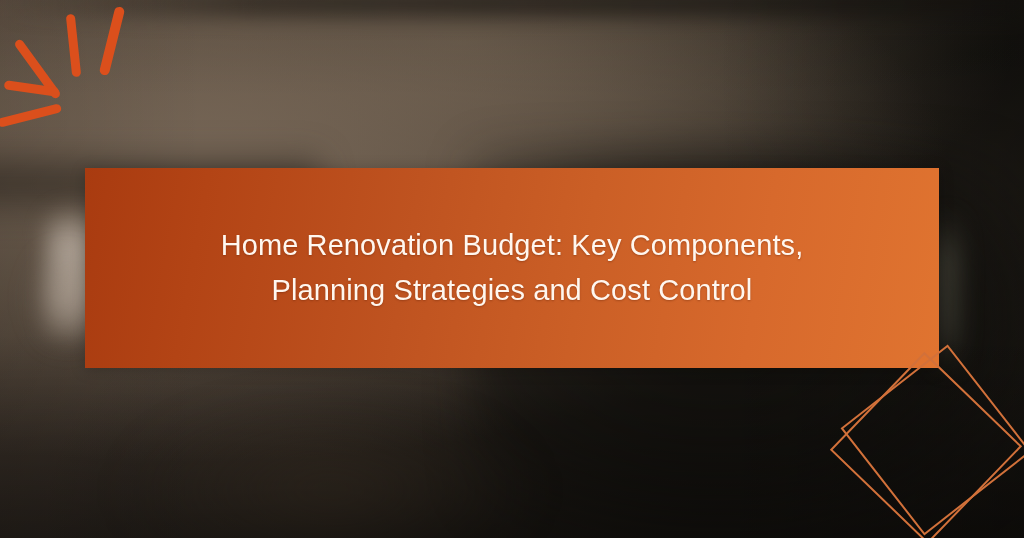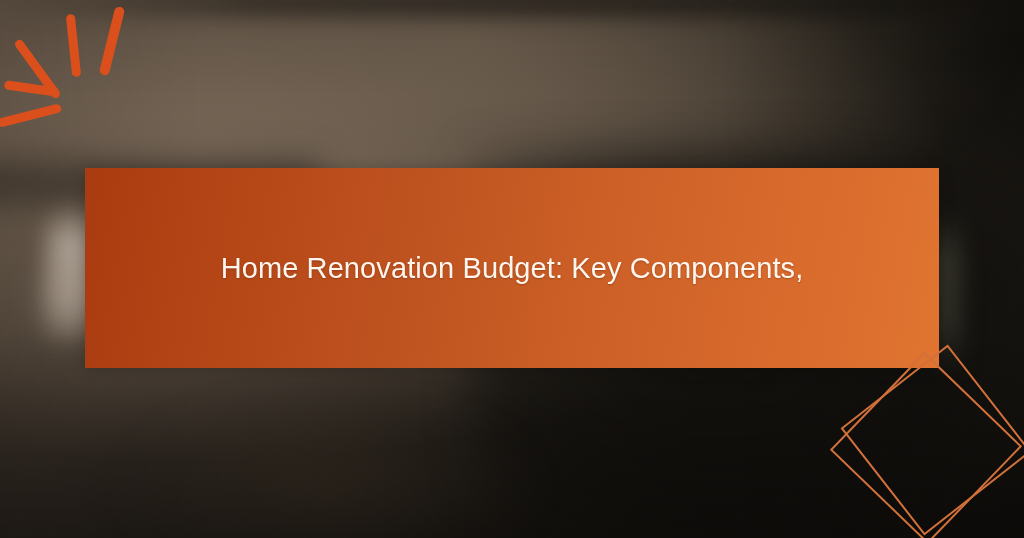--- a/index.html
+++ b/index.html
@@ -175,20 +175,21 @@
     <div class="ray" style="left:107px; top:6px;  width:10px; height:70px; transform:rotate(14deg);"></div>
     <div class="ray" style="left:69px;  top:14px; width:9px;  height:63px; transform:rotate(-6deg);"></div>
     <div class="ray" style="left:33px;  top:34px; width:9px;  height:70px; transform:rotate(-36deg);"></div>
     <div class="ray" style="left:27px;  top:61px; width:9px;  height:55px; transform:rotate(-82deg);"></div>
     <div class="ray" style="left:25px;  top:83px; width:9px;  height:65px; transform:rotate(-104deg);"></div>
   </div>
 
   <div class="banner">
     <h1 class="banner-title">
       <span style="display: block;">Home Renovation Budget: Key Components,</span>
+      <span style="display: block;">Planning Strategies and Cost Control</span>
     </h1>
   </div>
 
   <div class="squares">
     <div class="sq sq-a"></div>
     <div class="sq sq-b"></div>
   </div>
 
 </div>
 

